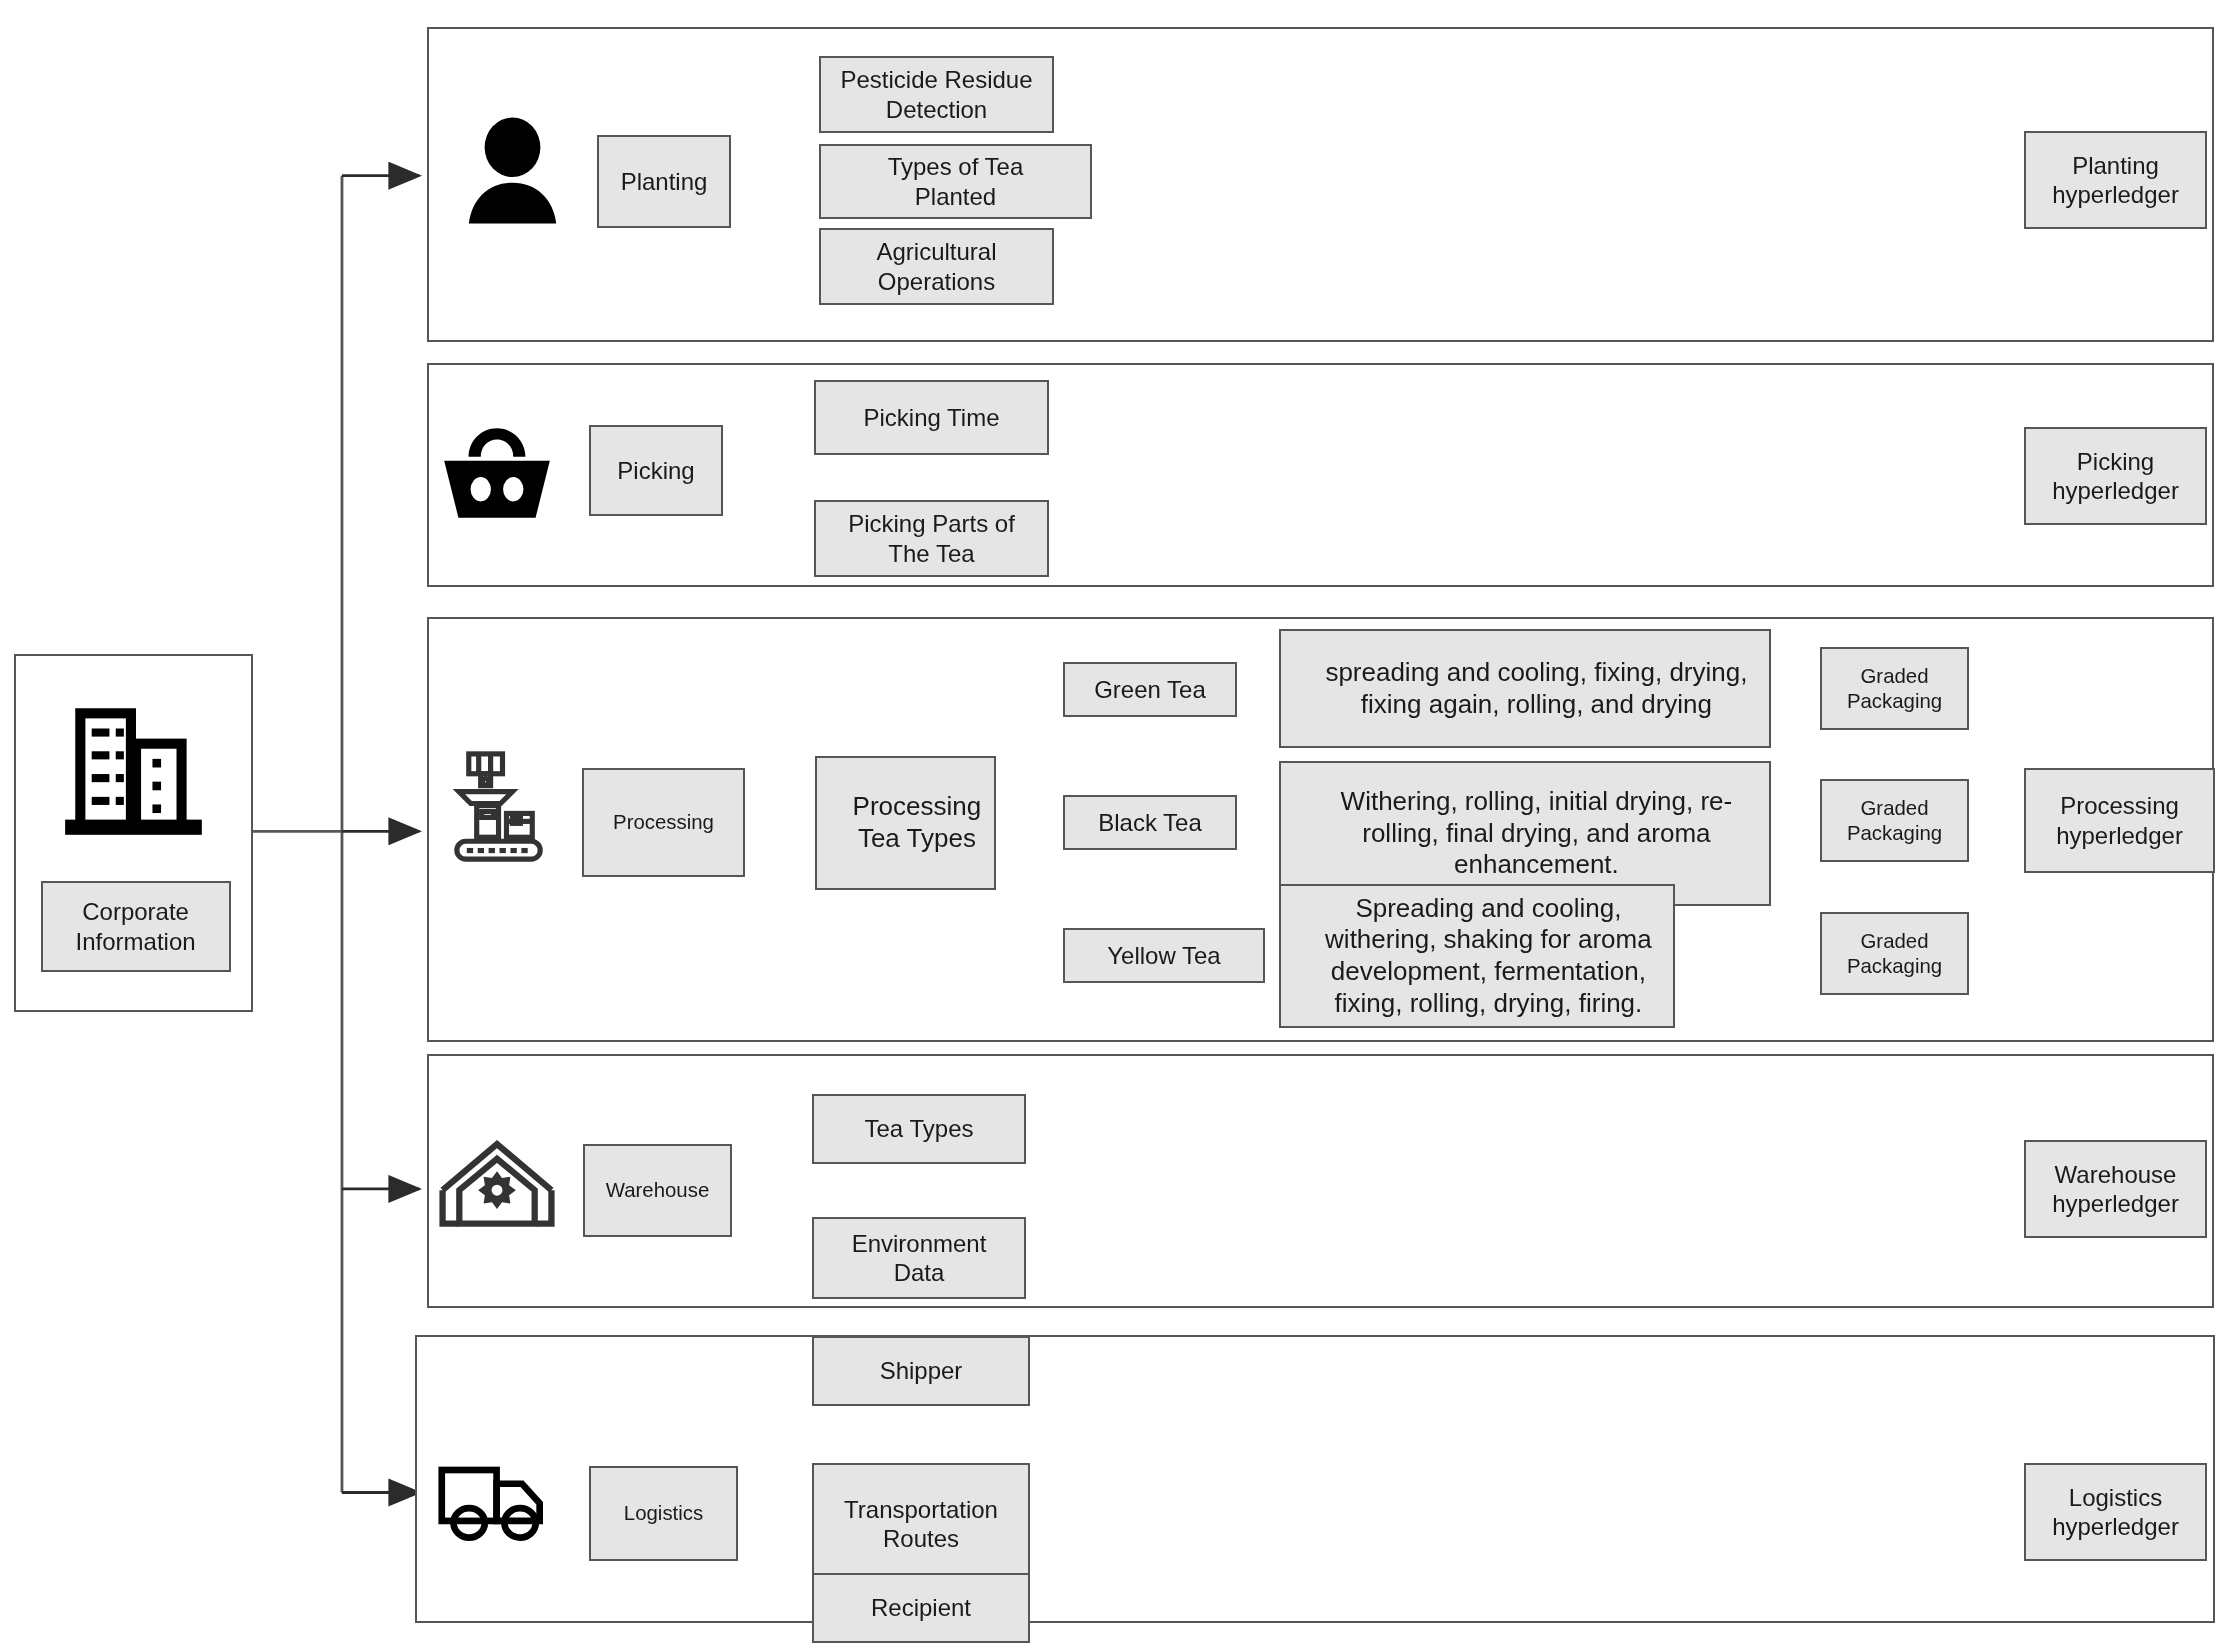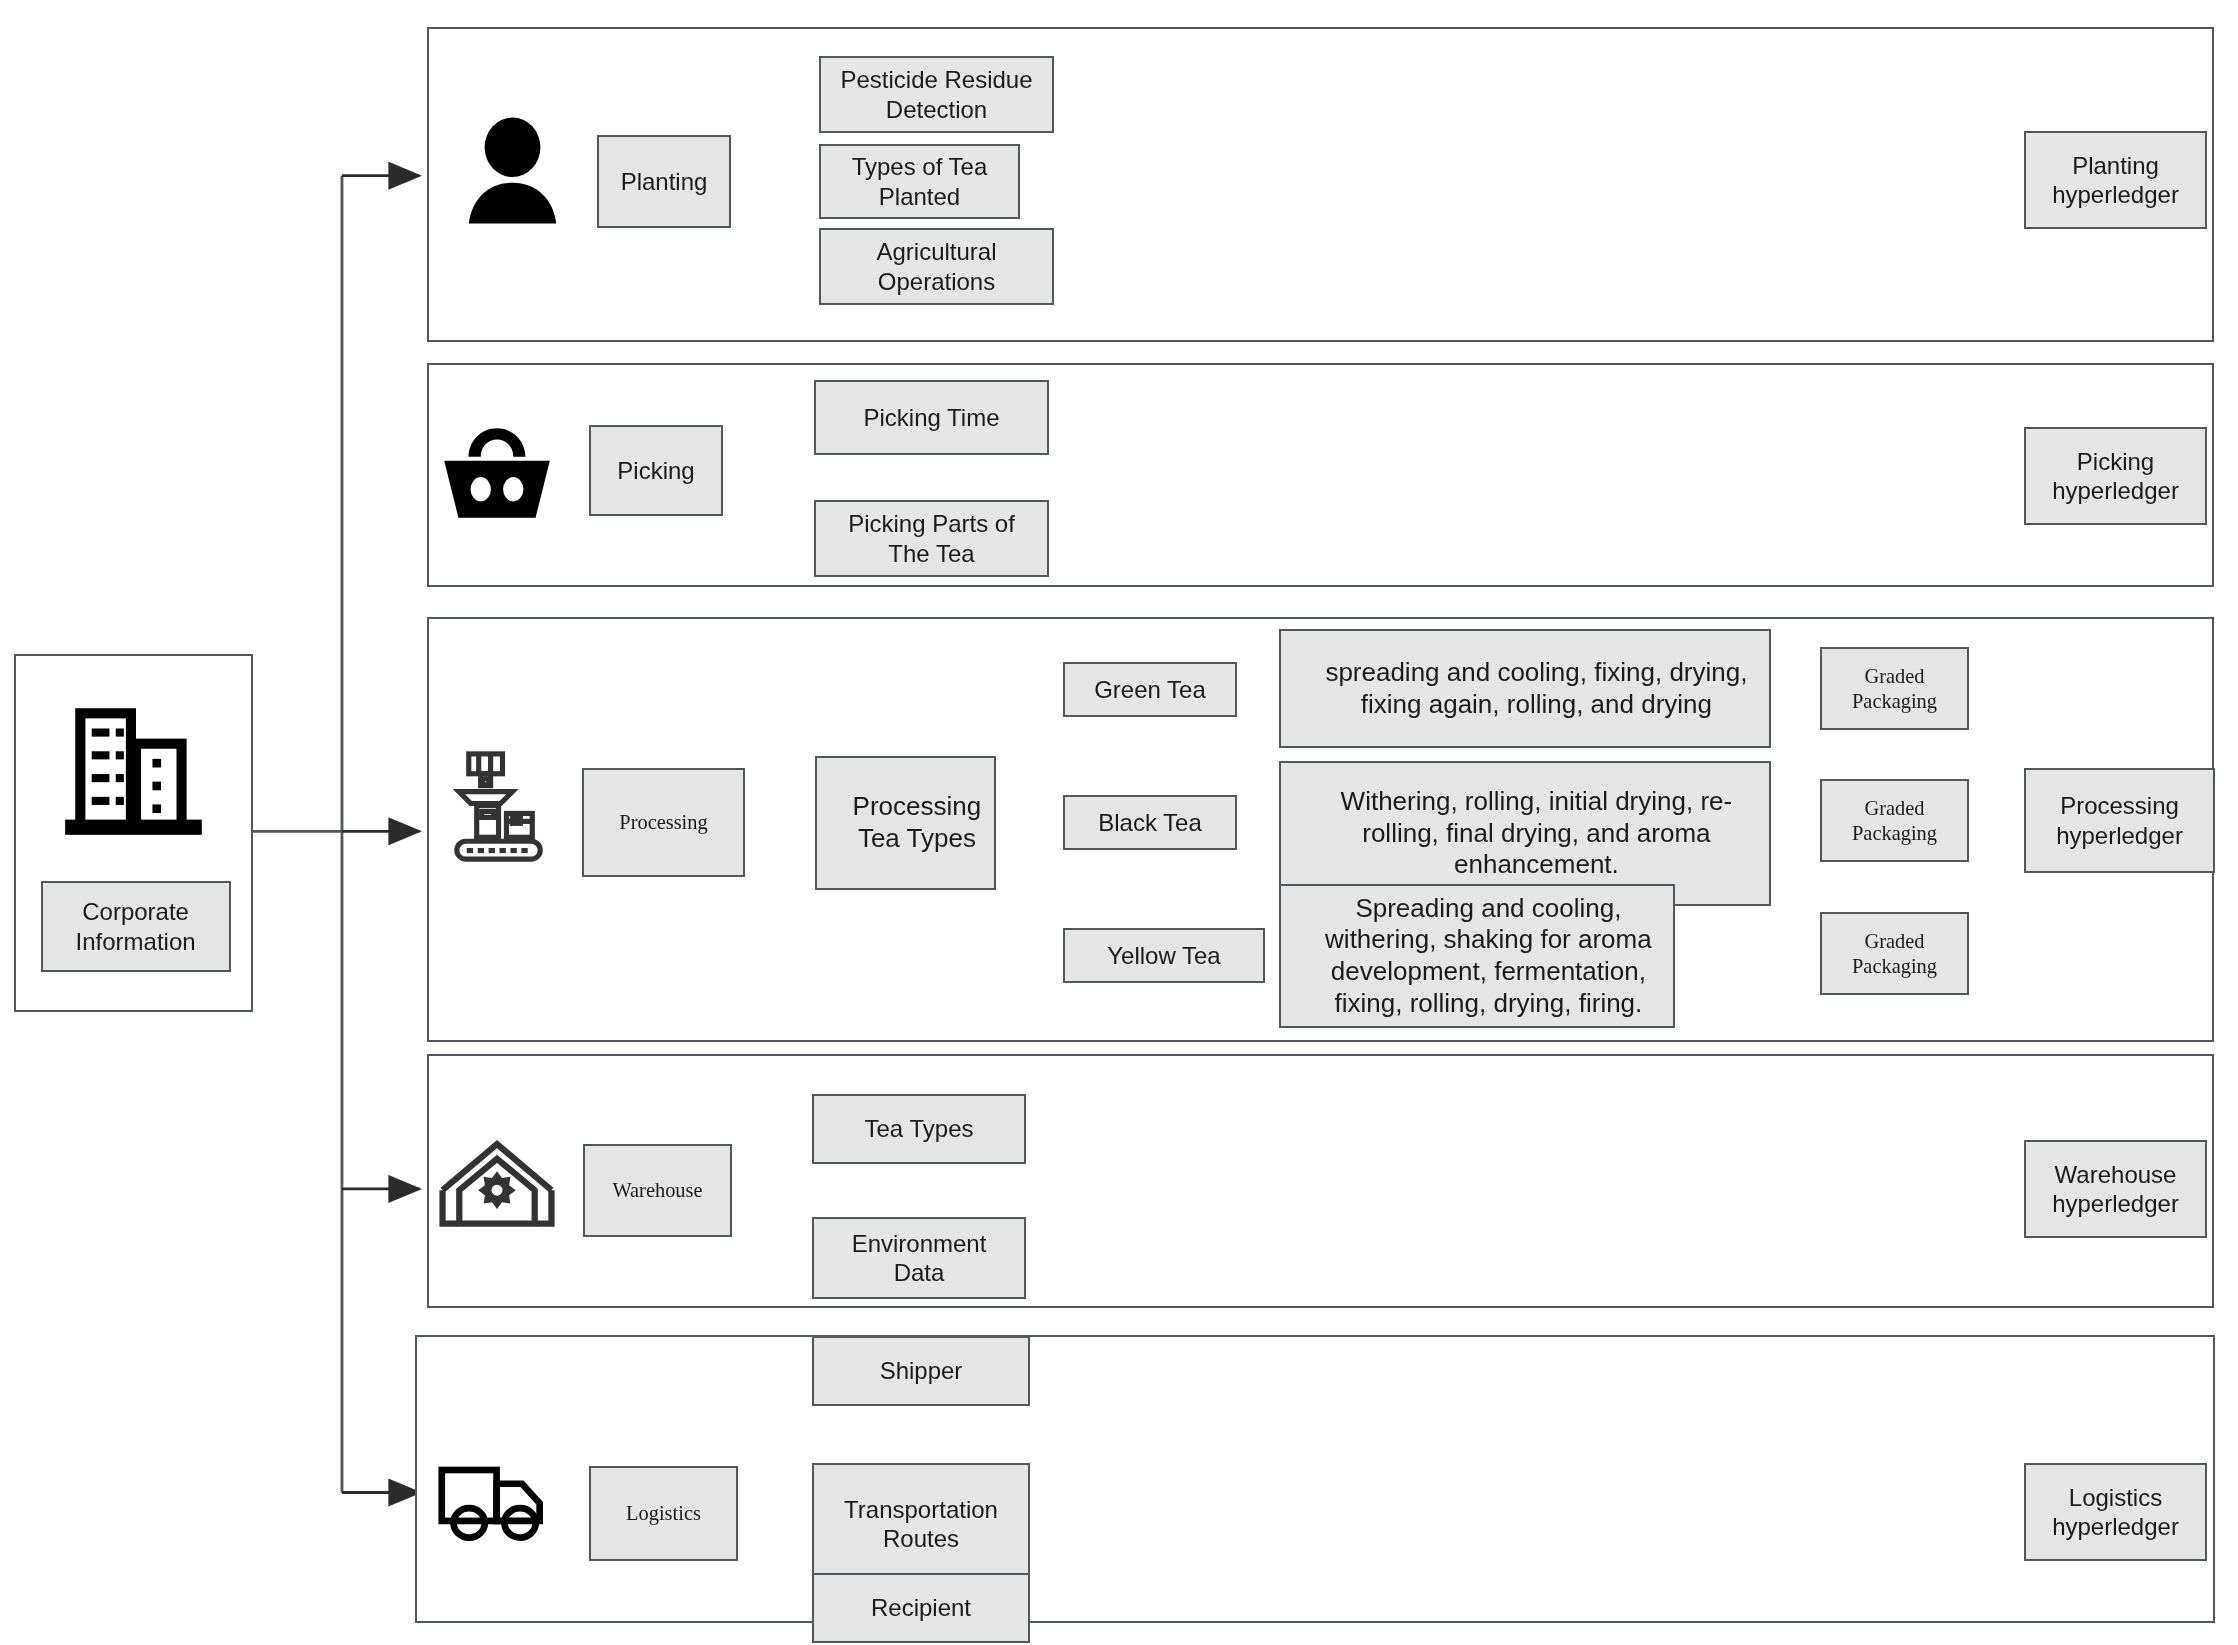--- a/index.html
+++ b/index.html
@@ -23,21 +23,21 @@
     border:2.1px solid #53565a;
     background:#e5e5e5;
     box-sizing:border-box;
     display:flex;align-items:center;justify-content:center;
     text-align:center;
     color:#1a1a1a;
     line-height:1.22;
     padding:1.4px 4.2px;
     font-size:24px;
   }
-  .nodebox.small{font-size:20.4px;font-family:Liberation Serif, serif;}
+  .nodebox.small{font-size:20.4px;}
   .nodebox.proc{font-size:26px;padding-left:27px;}
   .corp-outer{
     position:absolute;
     border:2.1px solid #53565a;
     background:#ffffff;
     box-sizing:border-box;
   }
   .icon{position:absolute;}
   .icon svg{display:block;}
 </style>
@@ -158,21 +158,21 @@
     <svg width="119" height="119" viewBox="0 0 64 64">
       <g fill="#000000">
         <ellipse cx="32" cy="19" rx="15" ry="16"></ellipse>
         <path d="M32 38c-13 0-22 9-23.5 22h47C54 47 45 38 32 38z"></path>
       </g>
     </svg>
   </div>
   <div class="nodebox" style="left:597px;top:135px;width:134px;height:93px;">Planting</div>
   <div class="nodebox" style="left:819px;top:56px;width:235px;height:77px;white-space:pre-line;">Pesticide Residue
 Detection</div>
-  <div class="nodebox" style="left:819px;top:144px;width:201px;height:75px;white-space:pre-line;">Types of Tea
+  <div class="nodebox" style="left:819px;top:144px;width:273px;height:75px;white-space:pre-line;">Types of Tea
 Planted</div>
   <div class="nodebox" style="left:819px;top:228px;width:235px;height:77px;white-space:pre-line;">Agricultural
 Operations</div>
   <div class="nodebox" style="left:2024px;top:131px;width:183px;height:98px;white-space:pre-line;">Planting
 hyperledger</div>
 
   <div class="sect" style="left:427px;top:363px;width:1787px;height:224px;"></div>
   <div class="icon" style="left:432px;top:408px;">
     <svg width="130" height="130" viewBox="0 0 64 64">
       <g fill="#000000">

